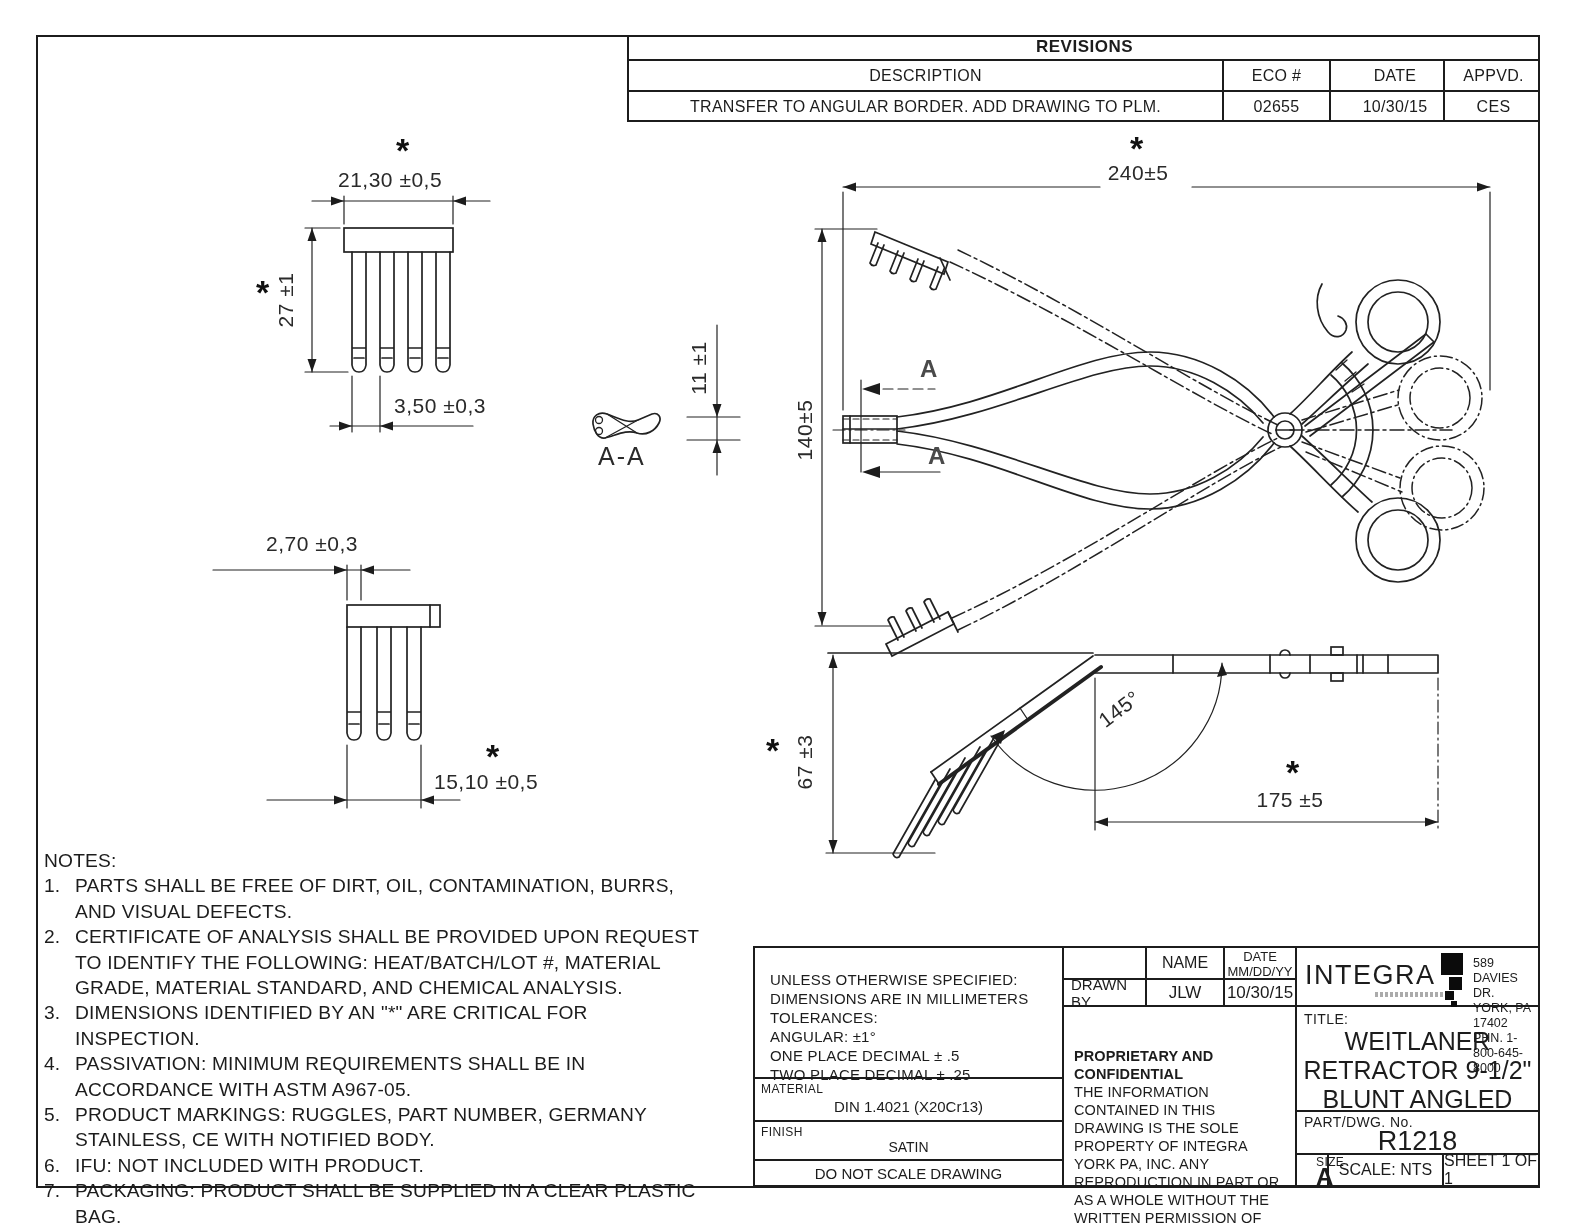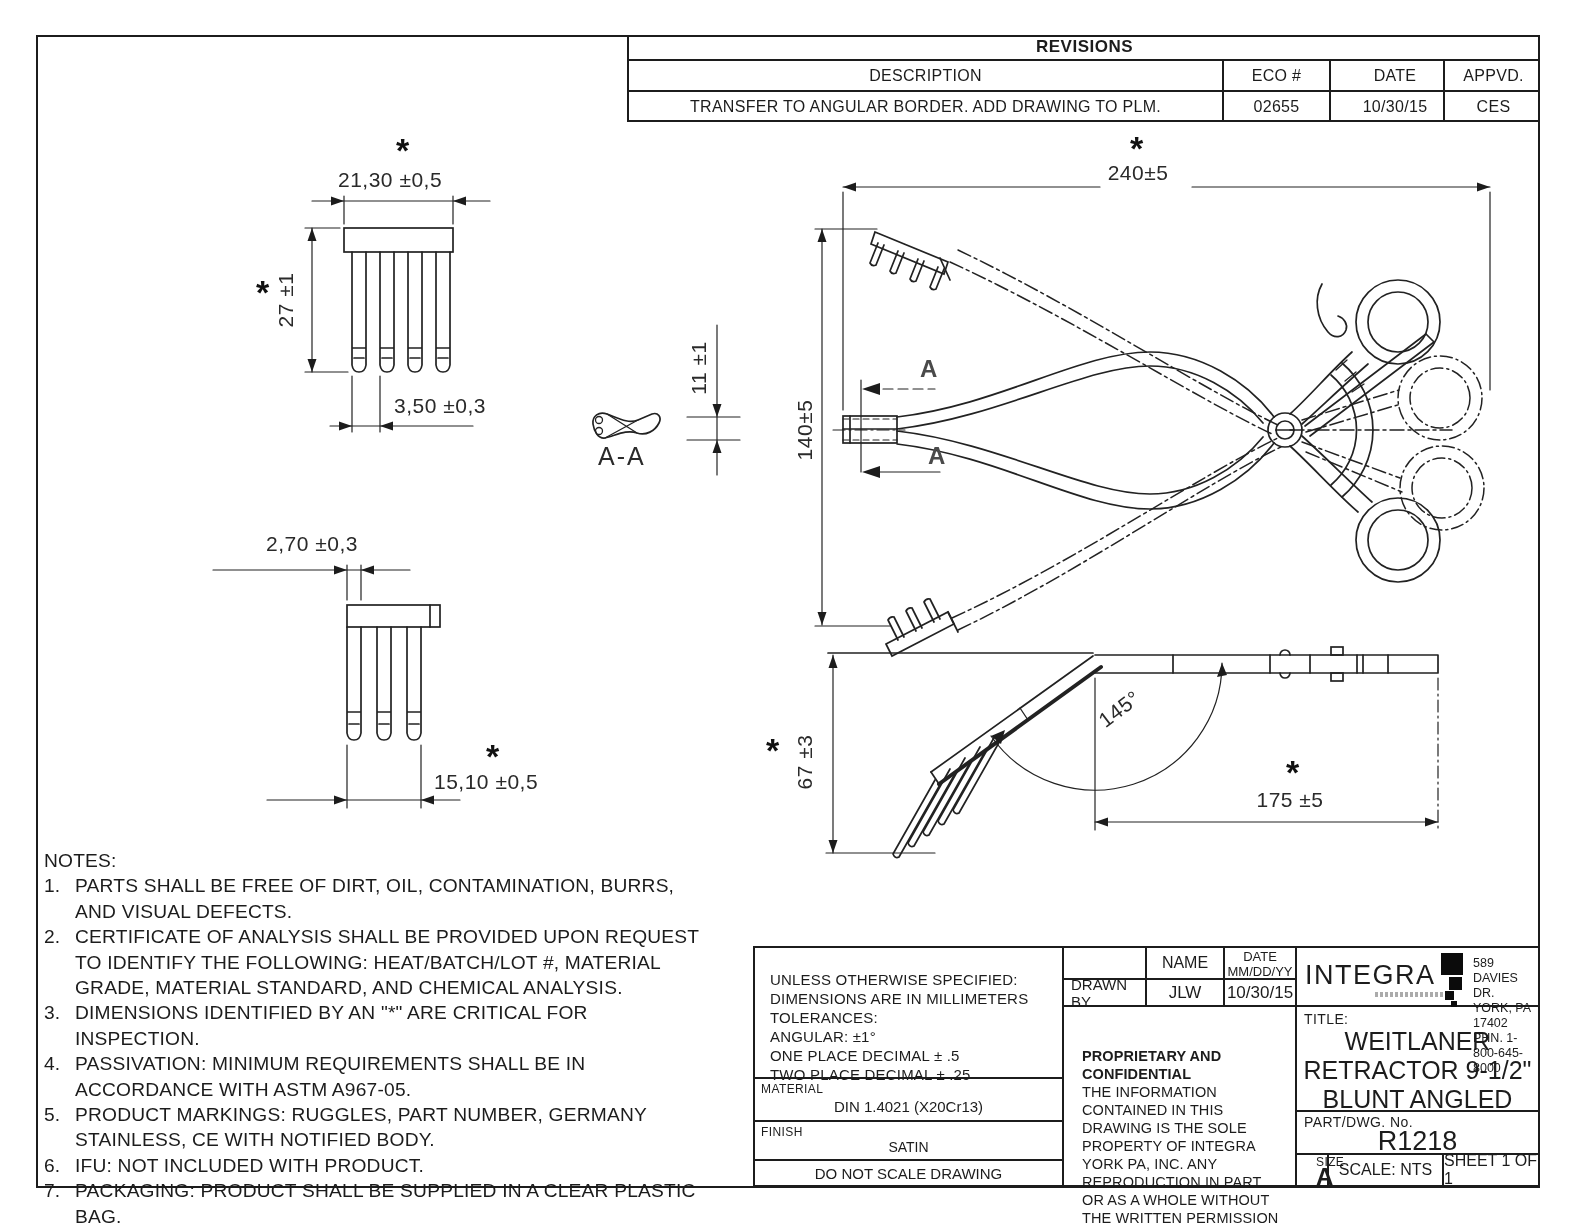--- a/index.html
+++ b/index.html
@@ -308,21 +308,21 @@
 
     <div class="box" style="left:309px;top:0;width:83px;height:32px;border-right:2px solid;border-bottom:2px solid;"></div>
     <div class="box" style="left:392px;top:0;width:78px;height:32px;border-right:2px solid;border-bottom:2px solid;display:flex;align-items:center;justify-content:center;font-size:16px;">NAME</div>
     <div class="box" style="left:470px;top:0;width:72px;height:32px;border-right:2px solid;border-bottom:2px solid;text-align:center;font-size:13px;line-height:15px;padding-top:1px;">
       <div>DATE</div>
       <div>MM/DD/YY</div>
     </div>
     <div class="box" style="left:309px;top:32px;width:83px;height:27px;border-right:2px solid;border-bottom:2px solid;display:flex;align-items:center;padding-left:7px;">DRAWN BY</div>
     <div class="box" style="left:392px;top:32px;width:78px;height:27px;border-right:2px solid;border-bottom:2px solid;display:flex;align-items:center;justify-content:center;font-size:17px;">JLW</div>
     <div class="box" style="left:470px;top:32px;width:72px;height:27px;border-right:2px solid;border-bottom:2px solid;display:flex;align-items:center;justify-content:center;font-size:17px;">10/30/15</div>
-    <div class="box prop" style="left:309px;top:59px;width:233px;height:178px;border-right:2px solid;padding:40px 8px 0 18px;">
+    <div class="box prop" style="left:309px;top:59px;width:233px;height:178px;border-right:2px solid;padding:40px 8px 0 10px;">
       <div style="font-weight:bold;">PROPRIETARY AND CONFIDENTIAL</div>
       <div>THE INFORMATION CONTAINED IN THIS DRAWING IS THE SOLE PROPERTY OF INTEGRA YORK PA, INC.  ANY REPRODUCTION IN PART OR AS A WHOLE WITHOUT THE WRITTEN PERMISSION OF INTEGRA YORK PA, INC. IS PROHIBITED.</div>
     </div>
 
     <div class="box" style="left:542px;top:0;width:241px;height:59px;border-bottom:2px solid;">
       <div style="position:absolute;left:8px;top:12px;font-size:27px;letter-spacing:1.5px;font-weight:500;">INTEGRA</div>
       <div class="logo-sub" style="left:78px;top:44px;"></div>
       <div class="lsq" style="left:144px;top:5px;width:22px;height:22px;"></div>
       <div class="lsq" style="left:152px;top:29px;width:13px;height:13px;"></div>
       <div class="lsq" style="left:148px;top:43px;width:9px;height:9px;"></div>

